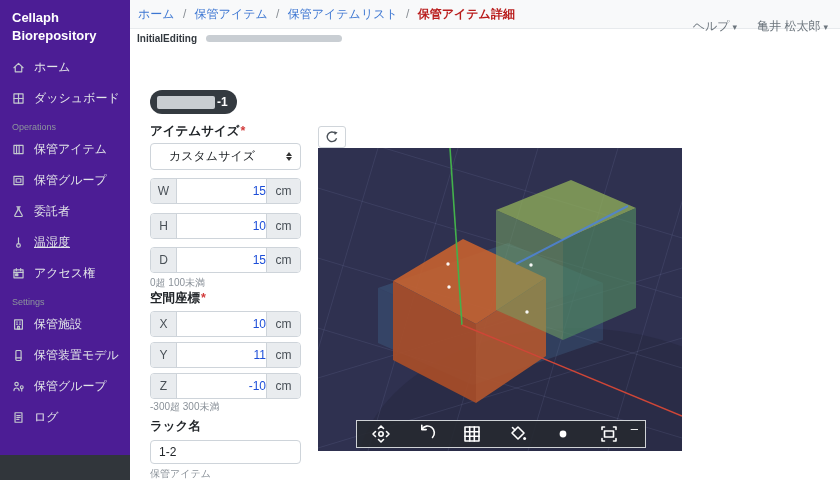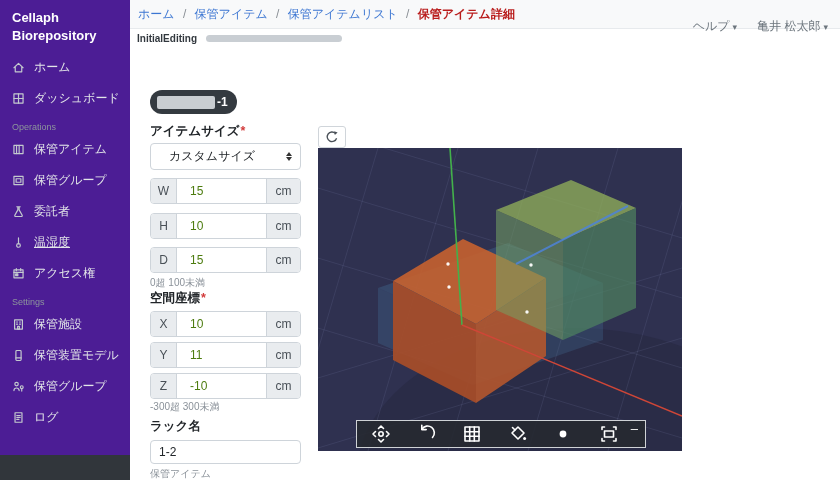--- a/index.html
+++ b/index.html
@@ -60,22 +60,22 @@
   .stepper i { width:0; height:0; border-left:3.5px solid transparent; border-right:3.5px solid transparent; }
   .stepper .up { border-bottom:4px solid #333; }
   .stepper .dn { border-top:4px solid #333; }
 
   .igroup { position:absolute; left:20px; width:151px; height:26px; display:flex;
             border:1px solid #ced4da; border-radius:4px; overflow:hidden; background:#fff; }
   .iaffix { width:26px; background:#e9ecef; color:#495057; font-size:12px; display:flex;
             align-items:center; justify-content:center; flex:0 0 auto; }
   .iaffix.pre { border-right:1px solid #ced4da; }
   .iaffix.suf { width:34px; border-left:1px solid #ced4da; }
-  .igroup input { flex:1; min-width:0; border:none; outline:none; font-size:12px; color:#4d7c0f;
-                  padding:0 0 0 13px; font-family:inherit; }
+  .igroup input { flex:1; min-width:0; border:none; outline:none; font-size:12px; color:#1d4ed8;
+                  padding:0 0 0 13px; font-family:inherit;text-align:right; }
   .plain-input { position:absolute; left:20px; width:151px; height:24px; border:1px solid #ced4da;
                  border-radius:4px; font-size:12px; color:#212529; padding:0 8px; outline:none; font-family:inherit; }
 
   
   .reset-btn { position:absolute; left:188px; top:126px; width:28px; height:22px; background:#fff;
                border:1px solid #d0d5da; border-radius:3px; display:flex; align-items:center;
                justify-content:center; cursor:pointer; }
   .canvas3d { position:absolute; left:188px; top:148px; width:364px; height:303px; background:#2f3150; }
   .toolbar3d { position:absolute; left:38px; top:272px; width:290px; height:28px;
                background:rgba(38,41,48,.88); border:1.5px solid #cfd2d6; display:flex;

